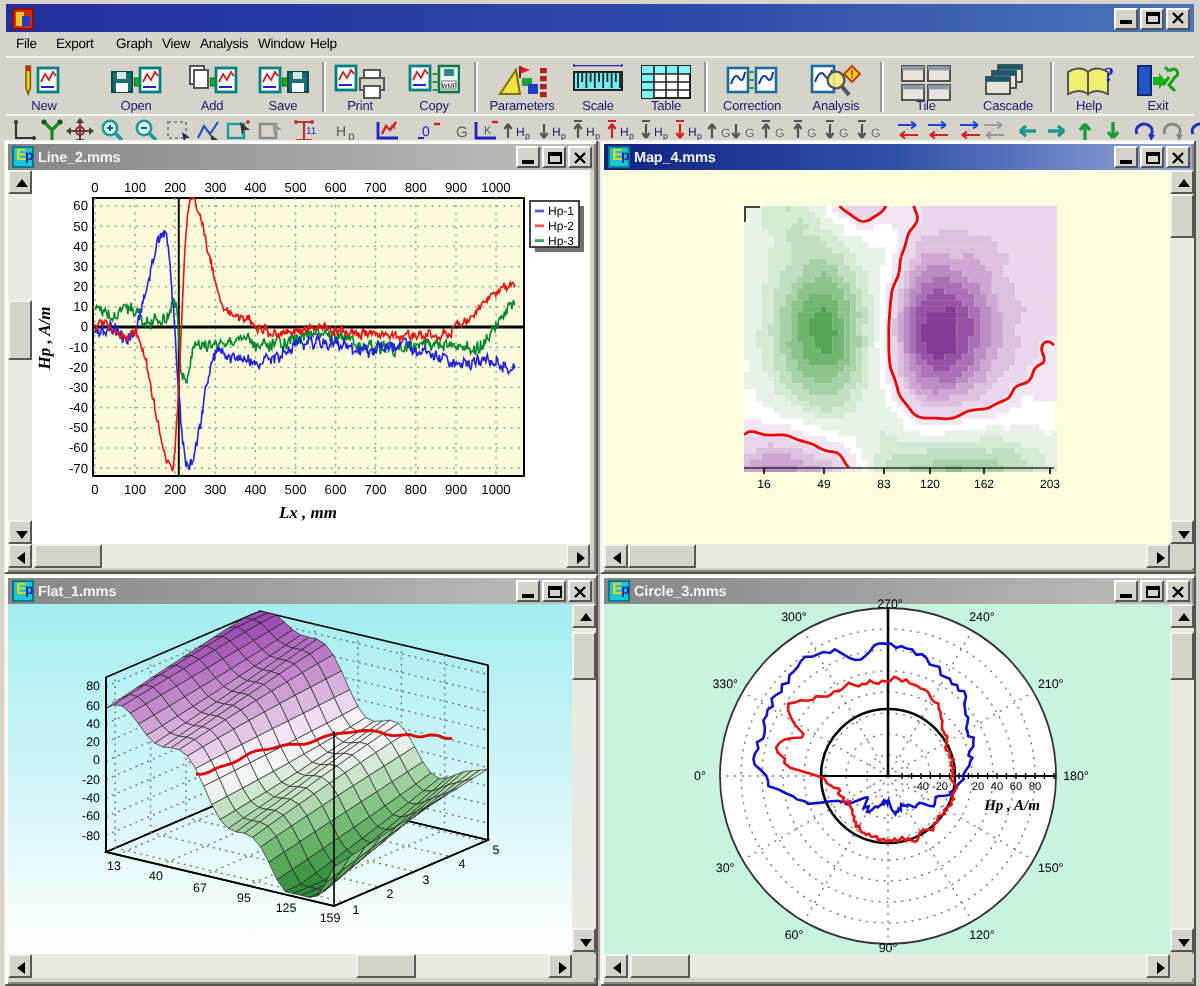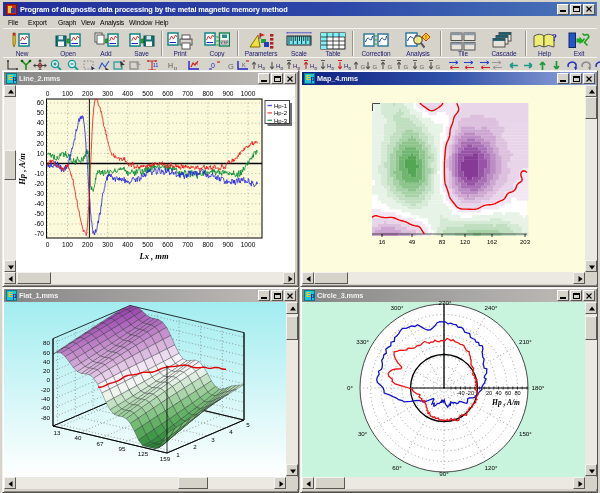--- a/index.html
+++ b/index.html
@@ -36,21 +36,20 @@
 .g-min { position:absolute; left:2px; bottom:1.5px; width:6px; height:2px; background:#000; }
 .g-max { position:absolute; left:1.5px; top:1.5px; width:7px; height:6px; border:1px solid #000; border-top-width:2px; }
 .sbv { position:absolute; background:#ece9e2; }
 .sbtn { position:absolute; background:#d6d3ca; border:1px solid; border-color:#f4f2ee #5a5852 #5a5852 #f4f2ee; }
 .sbtn svg { display:block; margin:0 auto; }
 .sthumb { position:absolute; background:#d6d3ca; border:1px solid; border-color:#f4f2ee #5a5852 #5a5852 #f4f2ee; }
 .client { position:absolute; }
 </style></head><body>
 <div class="mtitle">
     <div class="micon"></div>
-    <span class="txt">Program of diagnostic data processing by the metal magnetic memory method</span>
     <div class="mbtns"><div class="wb"><div class="g-min2"></div></div><div class="wb"><div class="g-max2"></div></div><div class="wb"><svg width="10" height="9" style="margin-top:0.5px">
           <path d="M2.5,1.5 L7.5,6.5 M7.5,1.5 L2.5,6.5" stroke="#000" stroke-width="1.2" fill="none"></path>
         </svg></div></div>
   </div>
 <div class="menu">
     <span style="left:5px">File</span>
     <span style="left:25px">Export</span>
     <span style="left:55px">Graph</span>
     <span style="left:78px">View</span>
     <span style="left:97px">Analysis</span>

